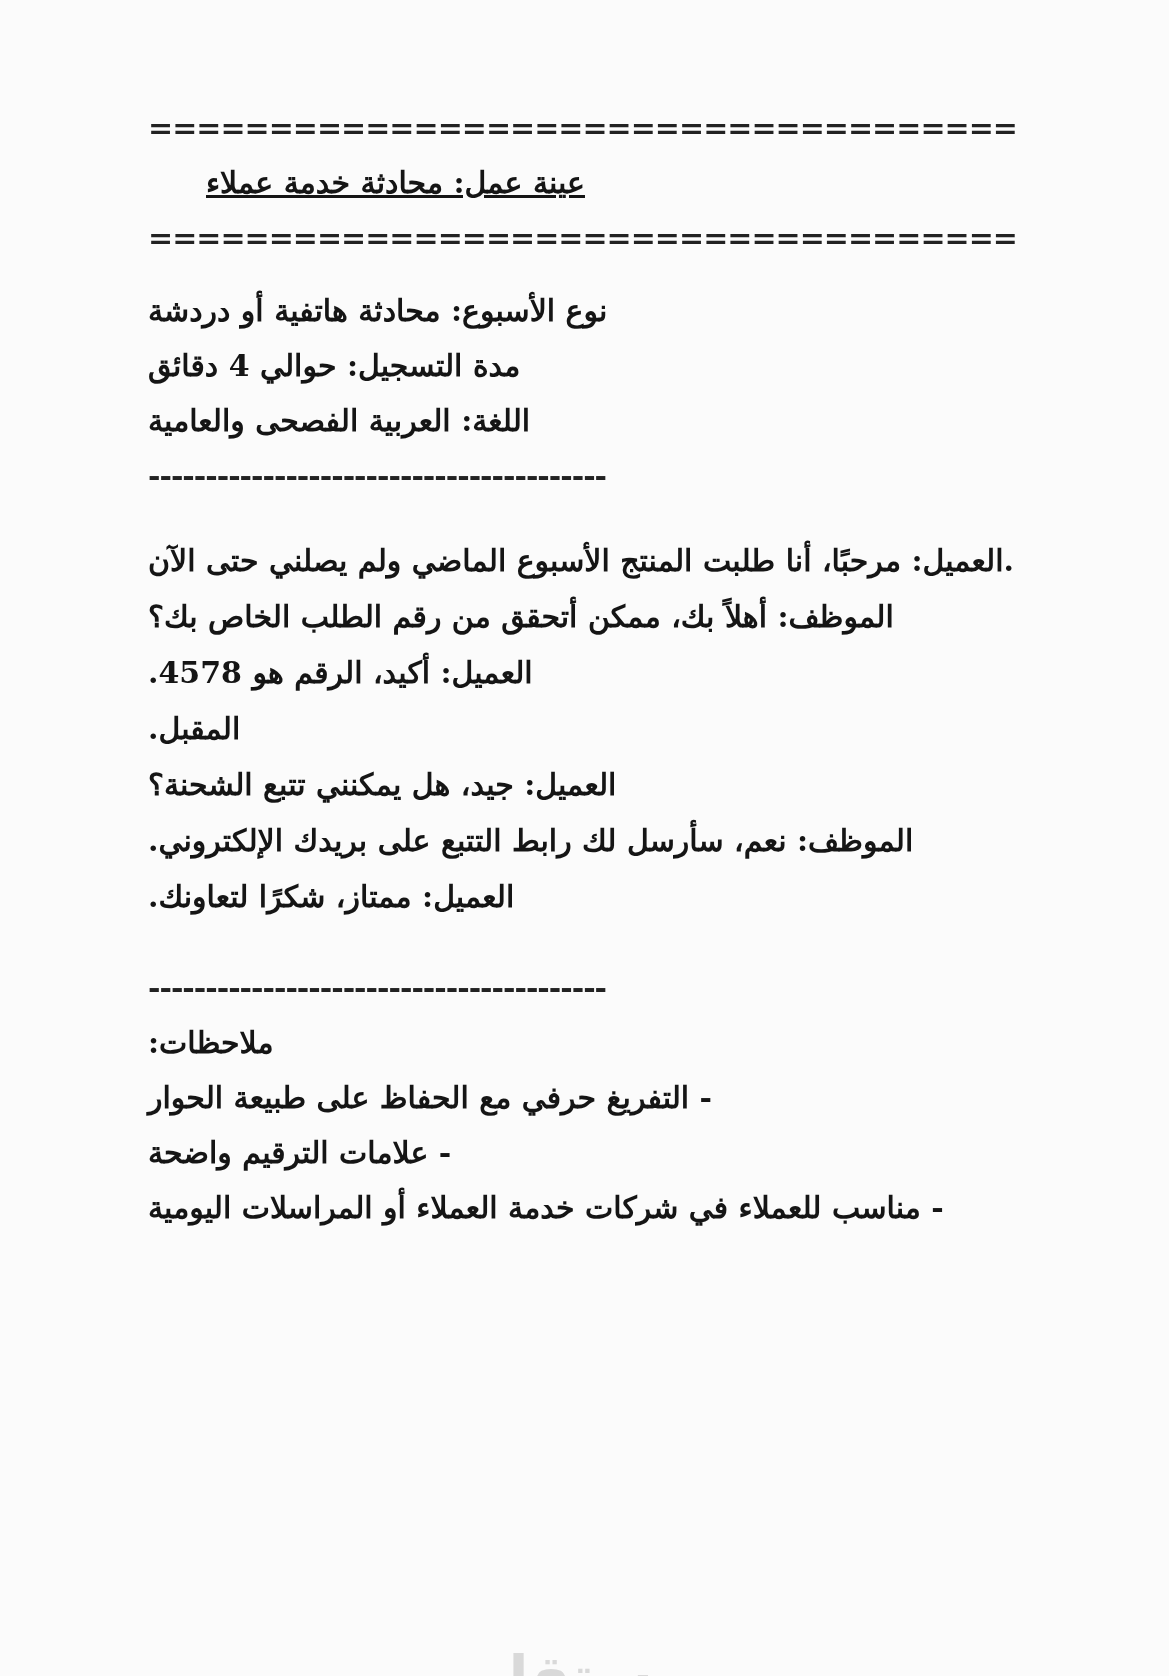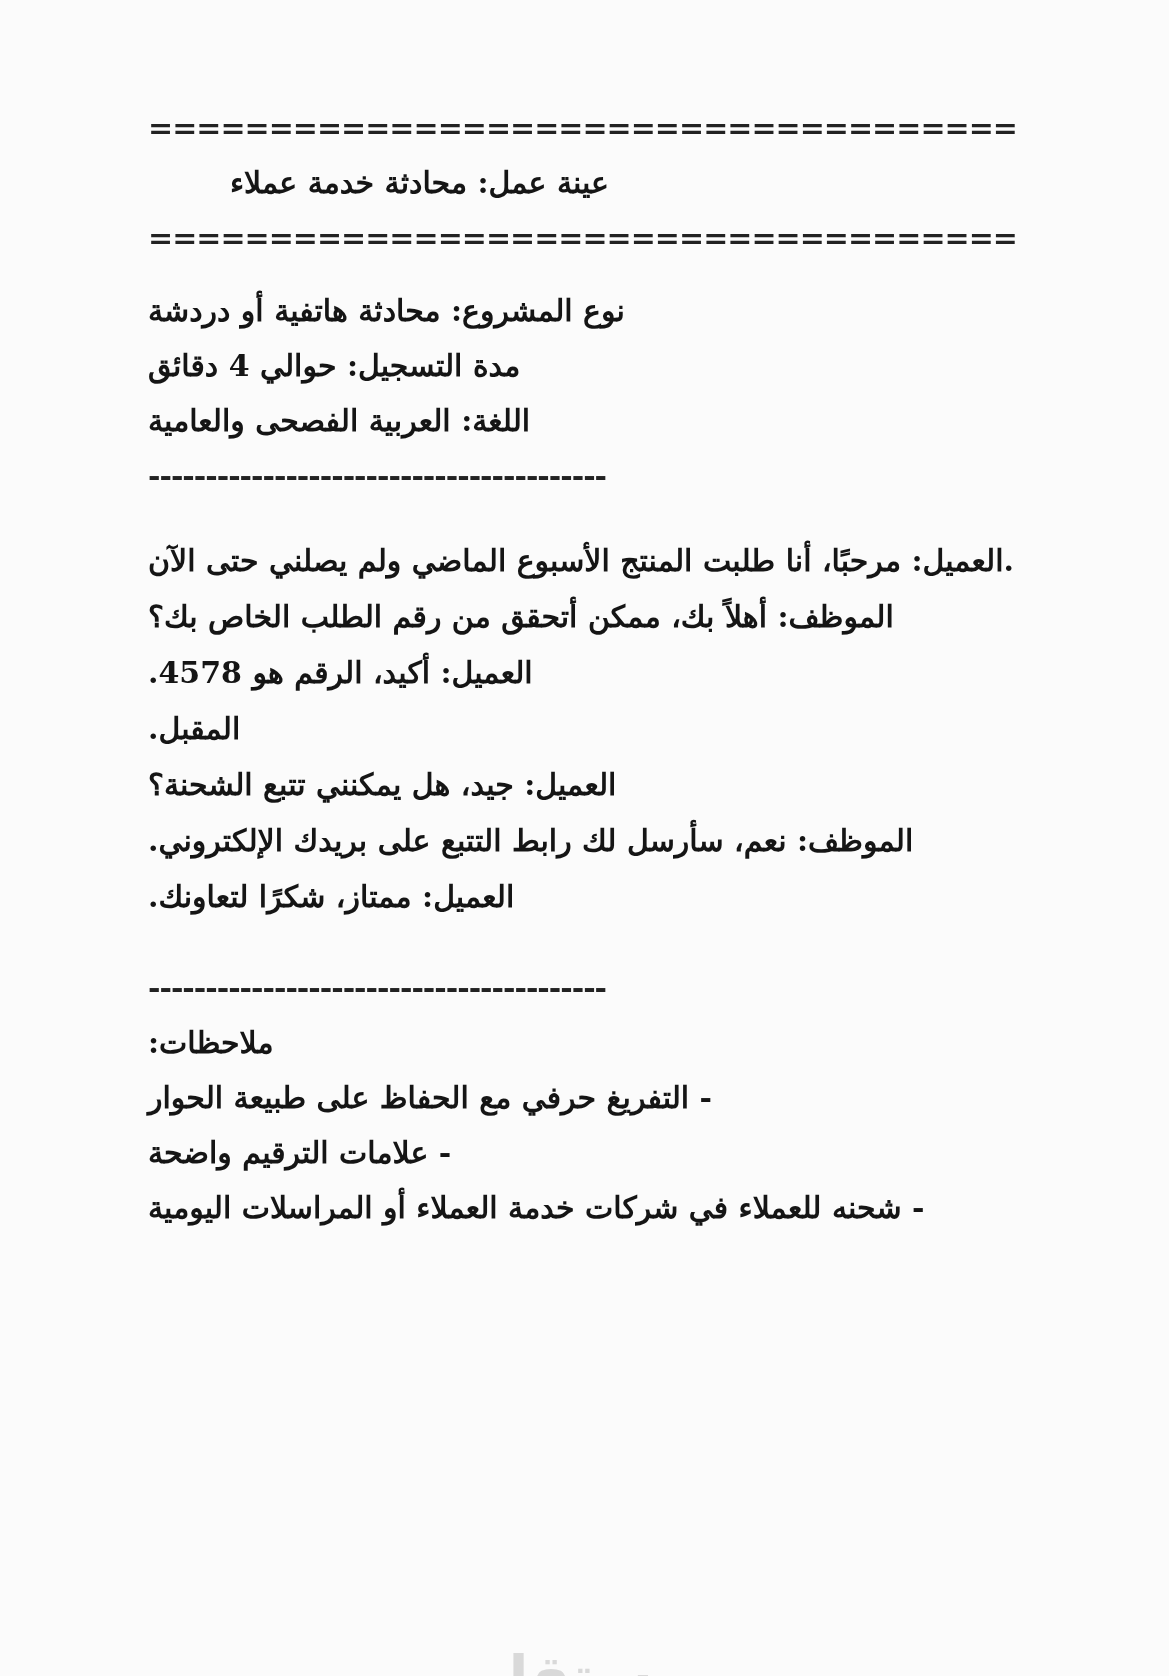--- a/index.html
+++ b/index.html
@@ -30,21 +30,22 @@
     line-height:55px;
     white-space:nowrap;
     color:#151515;
   }
   .sep{
     letter-spacing:-1px;
     font-weight:700;
     color:#222;
   }
   .title-line{
-    margin-left:82px;
+    margin-left:58px;
+    text-decoration:underline;
   }
   .meta-first{margin-top:18px;}
   .dlg-first{margin-top:30px;}
   .dlg{line-height:56px;}
   .sep2{margin-top:35px;}
   .watermark{
     position:absolute;
     left:50%;
     top:1648px;
     transform:translateX(-50%);
@@ -75,41 +76,41 @@
 
 <div class="page">
   <div class="doc">
 
     <p class="line sep">====================================</p>
 
     <p class="line title-line">عينة عمل: محادثة خدمة عملاء</p>
 
     <p class="line sep">====================================</p>
 
-    <p class="line meta-first">نوع المشروع: محادثة هاتفية أو دردشة</p>
+    <p class="line meta-first">نوع الأسبوع: محادثة هاتفية أو دردشة</p>
     <p class="line">مدة التسجيل: حوالي 4 دقائق</p>
     <p class="line">اللغة: العربية الفصحى والعامية</p>
 
     <p class="line sep">----------------------------------------</p>
 
     <p class="line dlg dlg-first">.العميل: مرحبًا، أنا طلبت المنتج الأسبوع الماضي ولم يصلني حتى الآن</p>
     <p class="line dlg">الموظف: أهلاً بك، ممكن أتحقق من رقم الطلب الخاص بك؟</p>
     <p class="line dlg">العميل: أكيد، الرقم هو 4578.</p>
     <p class="line dlg">المقبل.</p>
     <p class="line dlg">العميل: جيد، هل يمكنني تتبع الشحنة؟</p>
     <p class="line dlg">الموظف: نعم، سأرسل لك رابط التتبع على بريدك الإلكتروني.</p>
     <p class="line dlg">العميل: ممتاز، شكرًا لتعاونك.</p>
 
     <p class="line sep sep2">----------------------------------------</p>
 
     <p class="line">ملاحظات:</p>
 
     <p class="line">- التفريغ حرفي مع الحفاظ على طبيعة الحوار</p>
     <p class="line">- علامات الترقيم واضحة</p>
-    <p class="line">- شحنه للعملاء في شركات خدمة العملاء أو المراسلات اليومية</p>
+    <p class="line">- مناسب للعملاء في شركات خدمة العملاء أو المراسلات اليومية</p>
 
   </div>
 
   <div class="watermark">
     <div class="wm-logo">مستقل</div>
     <div class="wm-site">mostaql.com</div>
   </div>
 </div>
 
 </body></html>

